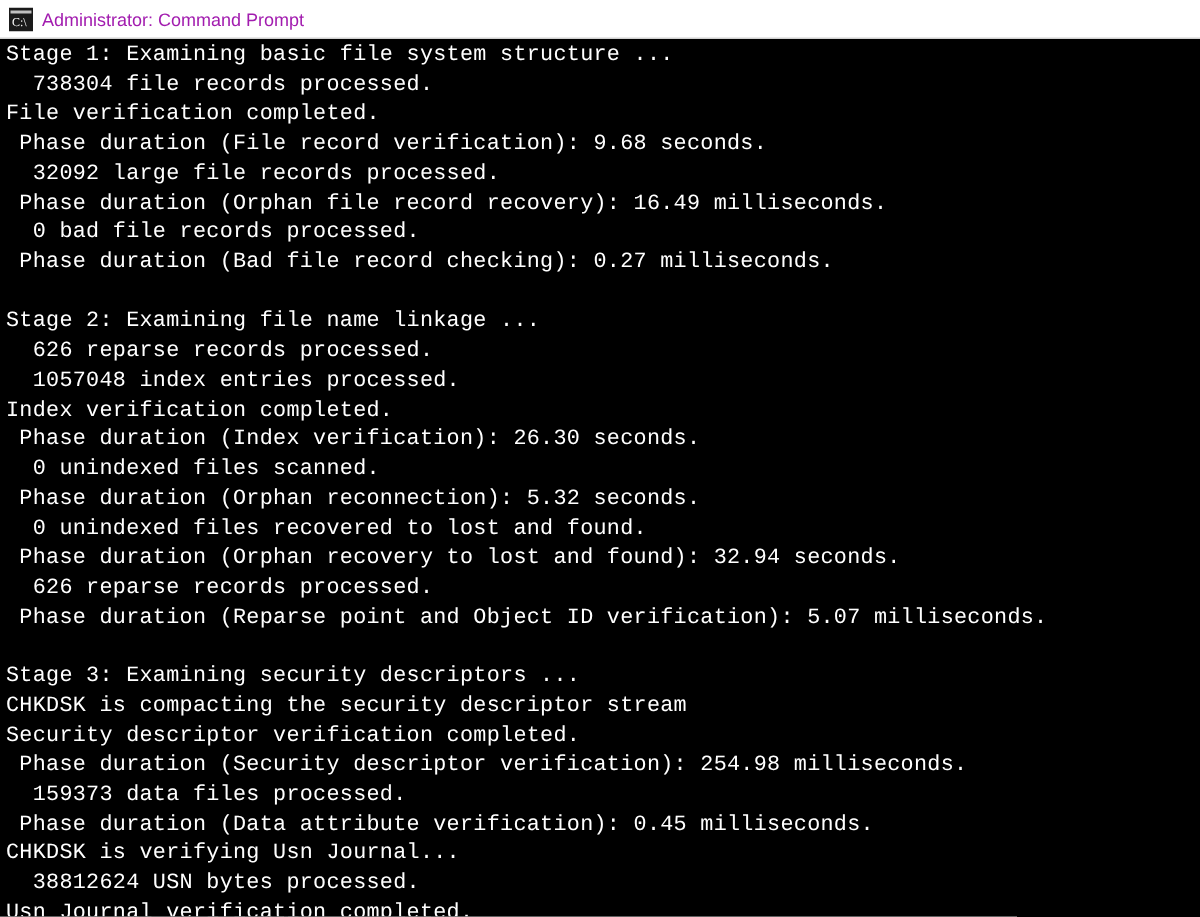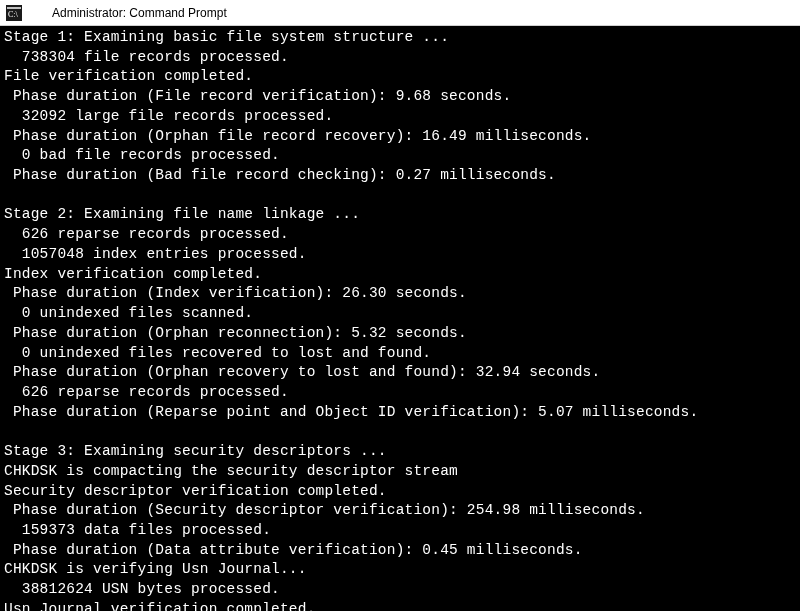--- a/index.html
+++ b/index.html
@@ -25,22 +25,21 @@
     .titlebar .app-icon {
       width: 16px;
       height: 16px;
       margin-right: 6px;
       display: flex;
       align-items: center;
       justify-content: center;
     }
     .titlebar .title-text {
       font-size: 12px;
-      color: #000000;
-      margin-left: 24px;
+      color: #a21caf;
     }
     .terminal {
       width: 800px;
       height: 585px;
       background: #000000;
       color: #ffffff;
       font-family: Consolas, "Courier New", monospace;
       font-size: 14.5px;
       line-height: 1.36;
       padding: 2px 4px;

